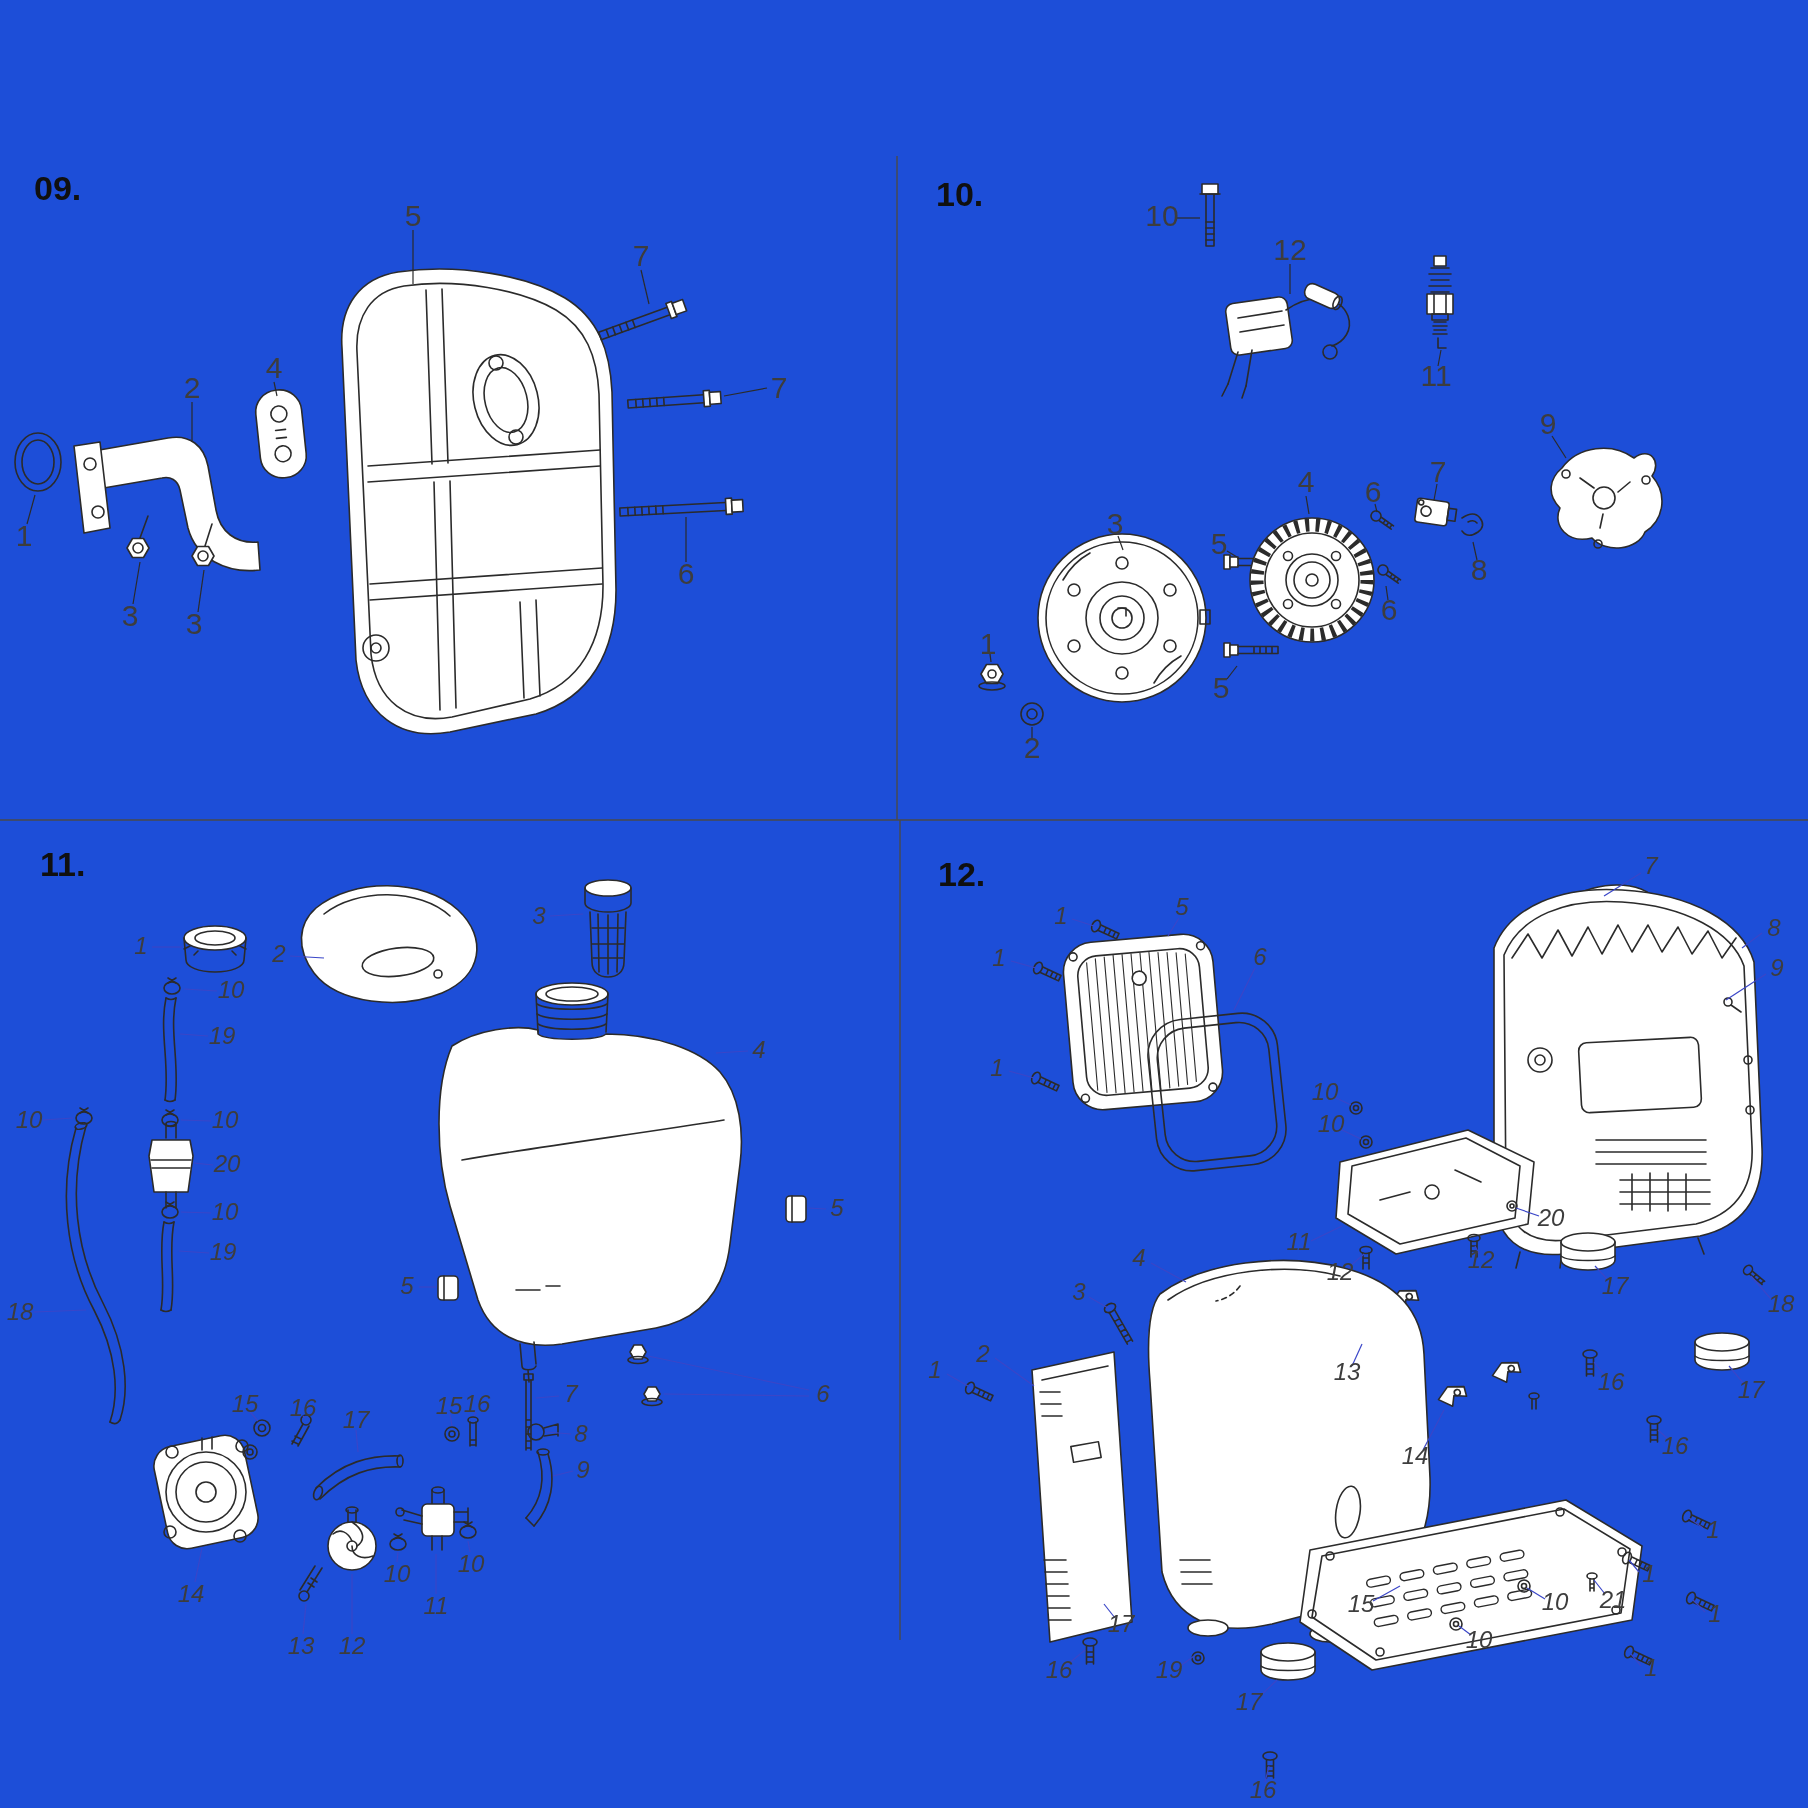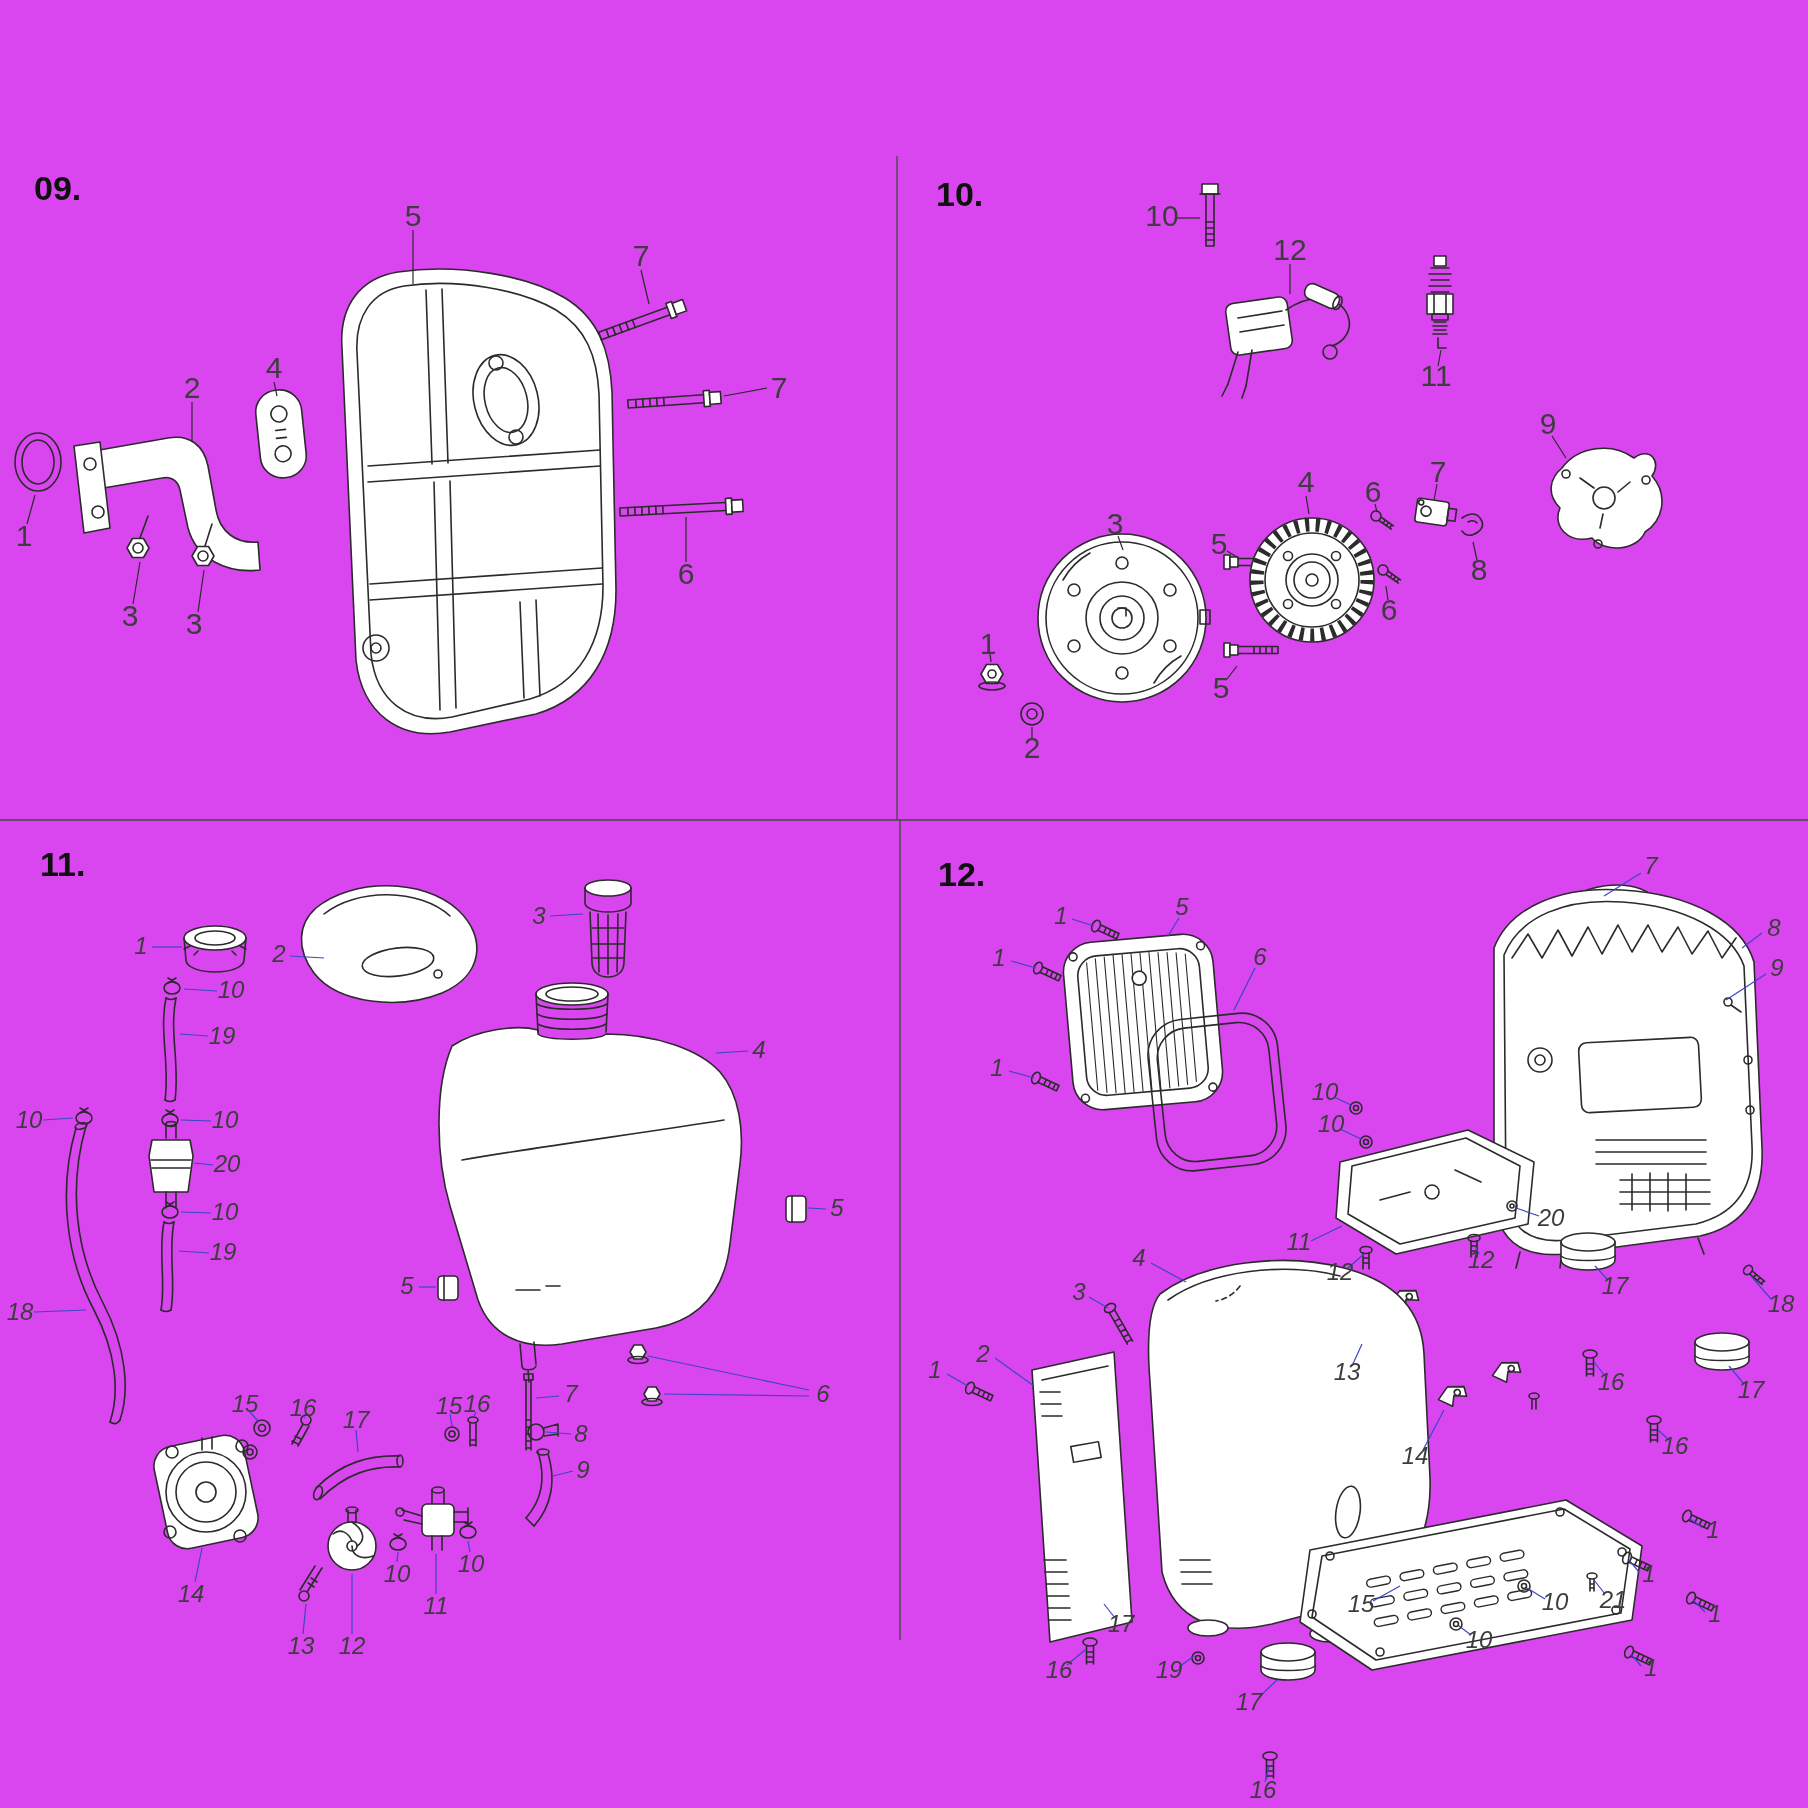--- a/index.html
+++ b/index.html
@@ -1,16 +1,16 @@
 <!DOCTYPE html>
 <html><head>
 <meta charset="utf-8">
 <style>
   html,body{margin:0;padding:0;background:#ffffff;}
-  .page{position:relative;width:1808px;height:1808px;background:#d946ef;font-family:"Liberation Sans",sans-serif;overflow:hidden;}
+  .page{position:relative;width:1808px;height:1808px;background:#1d4ed8;font-family:"Liberation Sans",sans-serif;overflow:hidden;}
   svg{position:absolute;left:0;top:0;}
   svg text{font-family:"Liberation Sans",sans-serif;}
   .ln{fill:none;stroke:#2b2b2b;stroke-width:1.6;stroke-linecap:round;stroke-linejoin:round;}
   .lnf{fill:#ffffff;stroke:#2b2b2b;stroke-width:1.6;stroke-linejoin:round;stroke-linecap:round;}
   .thin{stroke-width:1.1;}
   .div{stroke:#4a4a4a;stroke-width:1.4;fill:none;}
   .section-label{font-weight:bold;font-size:34px;fill:#101010;}
   .slot{fill:none;stroke:#2b2b2b;stroke-width:1.4;}
 </style>
 </head>

